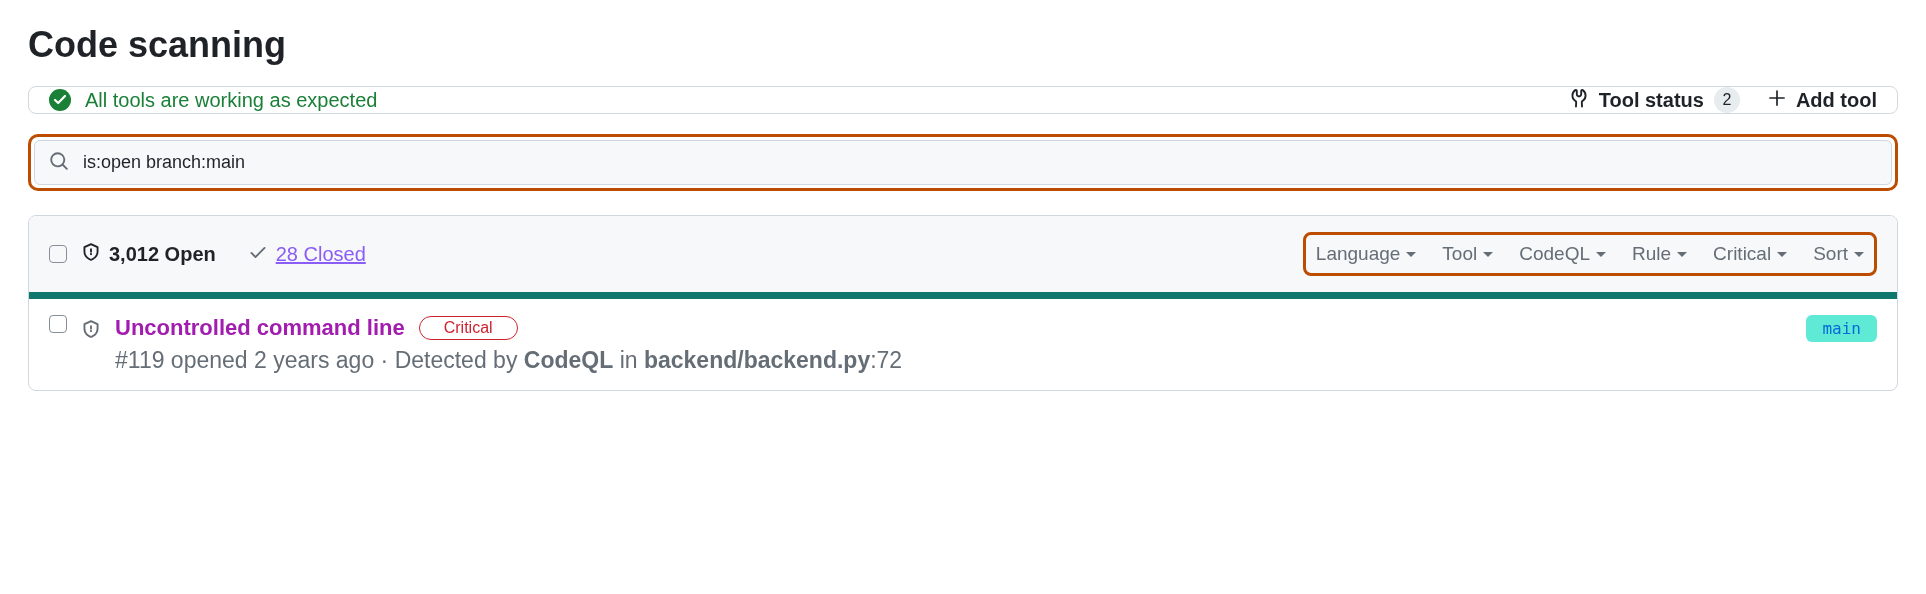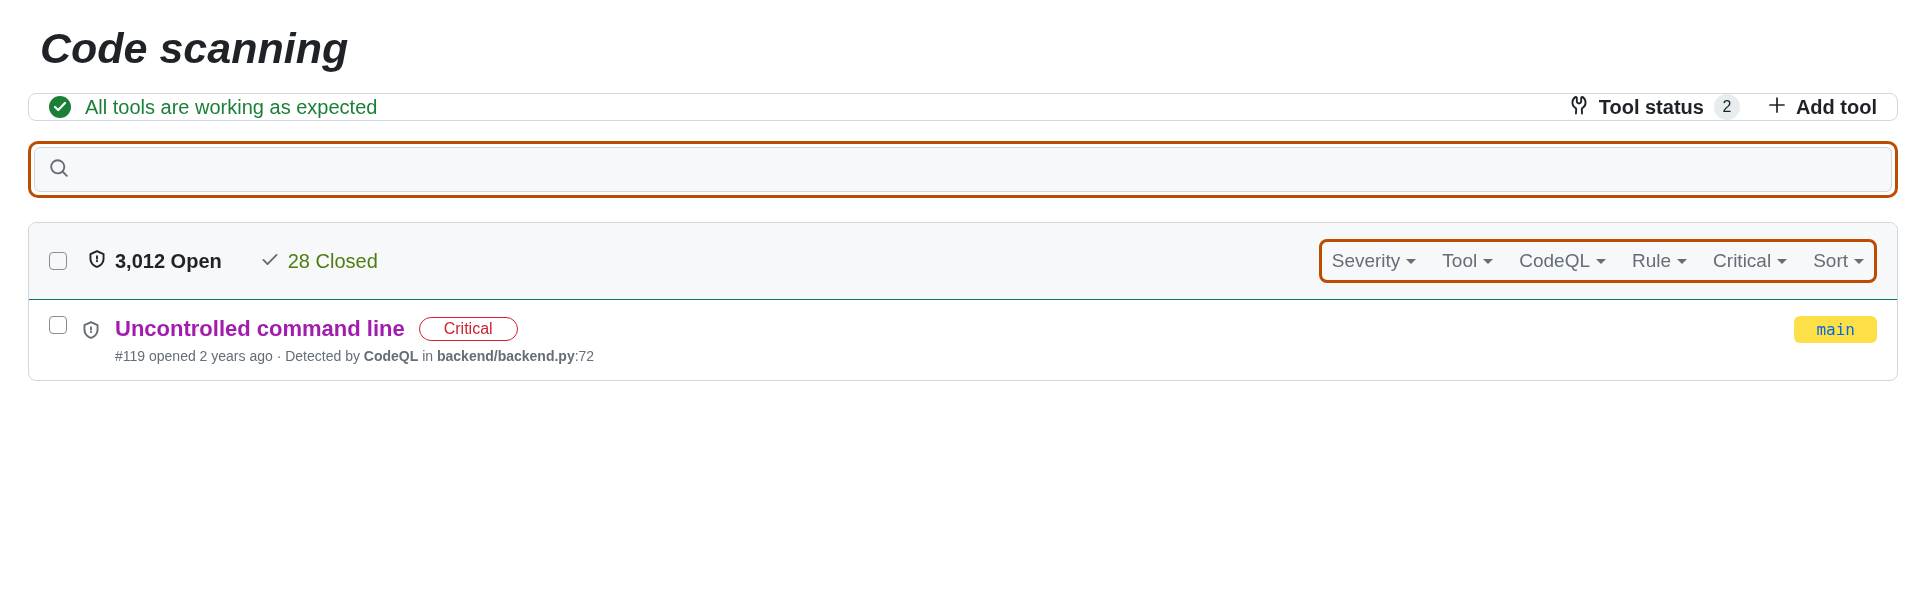--- a/index.html
+++ b/index.html
@@ -5,24 +5,23 @@
   * { box-sizing: border-box; }
   body {
     margin: 0;
     padding: 24px 28px;
     font-family: -apple-system, BlinkMacSystemFont, "Segoe UI", Helvetica, Arial, sans-serif;
     color: #1f2328;
     background: #ffffff;
     font-size: 14px;
   }
   h1 {
-    font-size: 43px;
+    font-size: 36px;
     font-weight: 600;
-    margin: 0 0 20px 12px;
-    font-style: italic;
+    margin: 0 0 20px 0;
   }
   .status-bar {
     display: flex;
     align-items: center;
     border: 1px solid #d0d7de;
     border-radius: 8px;
     padding: 0 20px;
     margin-bottom: 20px;
   }
   .status-left {
@@ -99,22 +98,22 @@
   .list {
     border: 1px solid #d0d7de;
     border-radius: 8px;
     overflow: hidden;
   }
   .list-header {
     display: flex;
     align-items: center;
     background: #f6f8fa;
     padding: 16px 20px;
-    border-bottom: 1px solid #0f766e;
-    gap: 20px;
+    border-bottom: 7px solid #0f766e;
+    gap: 14px;
   }
   .checkbox {
     width: 18px;
     height: 18px;
     border: 1px solid #868f99;
     border-radius: 4px;
     flex-shrink: 0;
     cursor: pointer;
   }
   .open-count {
@@ -122,23 +121,24 @@
     align-items: center;
     gap: 8px;
     font-size: 20px;
     font-weight: 600;
   }
   .closed-count {
     display: flex;
     align-items: center;
     gap: 8px;
     font-size: 20px;
-    color: #4d7c0f;
+    color: #8b5cf6;
     margin-left: 18px;
     cursor: pointer;
+    text-decoration: underline;
   }
   .filters-wrap {
     margin-left: auto;
     border: 3px solid #bc4c00;
     border-radius: 8px;
     padding: 8px 10px;
     display: flex;
     align-items: center;
     gap: 26px;
   }
@@ -176,30 +176,30 @@
   .sev-badge {
     border: 1.5px solid #cf222e;
     color: #cf222e;
     border-radius: 999px;
     padding: 2px 24px;
     font-size: 16px;
     font-weight: 500;
   }
   .row-meta {
     margin-top: 6px;
-    font-size: 14px;
+    font-size: 23px;
     color: #656d76;
   }
   .row-meta b { color: #656d76; font-weight: 600; }
   .branch-badge {
-    background: #fde047;
+    background: #5eead4;
     color: #0969da;
     font-family: ui-monospace, SFMono-Regular, Menlo, monospace;
     font-size: 16px;
-    padding: 4px 22px;
+    padding: 4px 16px;
     border-radius: 6px;
     align-self: flex-start;
   }
   .icon { flex-shrink: 0; }
 </style>
 </head>
 <body>
 
 <h1>Code scanning</h1>
 
@@ -233,20 +233,21 @@
   </div>
 </div>
 
 <div class="search-wrap">
   <div class="search-box">
     <span class="icon">
       <svg width="20" height="20" viewBox="0 0 16 16" fill="#656d76">
           <path d="M10.68 11.74a6 6 0 0 1-7.922-8.982 6 6 0 0 1 8.982 7.922l3.04 3.04a.75.75 0 1 1-1.06 1.06l-3.04-3.04ZM11.5 7a4.5 4.5 0 1 0-9 0 4.5 4.5 0 0 0 9 0Z"></path>
         </svg>
     </span>
+    <input type="text" value="is:open branch:main" style="">
   </div>
 </div>
 
 <div class="list">
   <div class="list-header">
     <div class="checkbox"></div>
     <div class="open-count">
       <span class="icon">
         <svg width="20" height="20" viewBox="0 0 16 16" fill="#1f2328">
             <path d="M8 1a.75.75 0 0 1 .314.07l5.25 2.4A.75.75 0 0 1 14 4.15v3.35c0 3.64-2.31 6.27-5.73 7.43a.75.75 0 0 1-.54 0C4.31 13.77 2 11.14 2 7.5V4.15a.75.75 0 0 1 .436-.68l5.25-2.4A.75.75 0 0 1 8 1Zm0 1.55L3.5 4.6v2.9c0 2.94 1.77 5.04 4.5 6.02 2.73-.98 4.5-3.08 4.5-6.02V4.6L8 2.55ZM8 5a.75.75 0 0 1 .75.75v2a.75.75 0 0 1-1.5 0v-2A.75.75 0 0 1 8 5Zm0 5.5a.9.9 0 1 1 0-1.8.9.9 0 0 1 0 1.8Z"></path>
@@ -257,21 +258,21 @@
     <div class="closed-count">
       <span class="icon">
         <svg width="20" height="20" viewBox="0 0 16 16" fill="#656d76">
             <path d="M13.78 4.22a.75.75 0 0 1 0 1.06l-7.25 7.25a.75.75 0 0 1-1.06 0L2.22 9.28a.75.75 0 0 1 1.06-1.06L6 10.94l6.72-6.72a.75.75 0 0 1 1.06 0Z"></path>
           </svg>
       </span>
       <span>28 Closed</span>
     </div>
     <div class="filters-wrap">
       <div class="filter">
-          <span>Severity</span>
+          <span>Language</span>
           <span class="caret"></span>
         </div>
       <div class="filter">
           <span>Tool</span>
           <span class="caret"></span>
         </div>
       <div class="filter">
           <span>CodeQL</span>
           <span class="caret"></span>
         </div>

